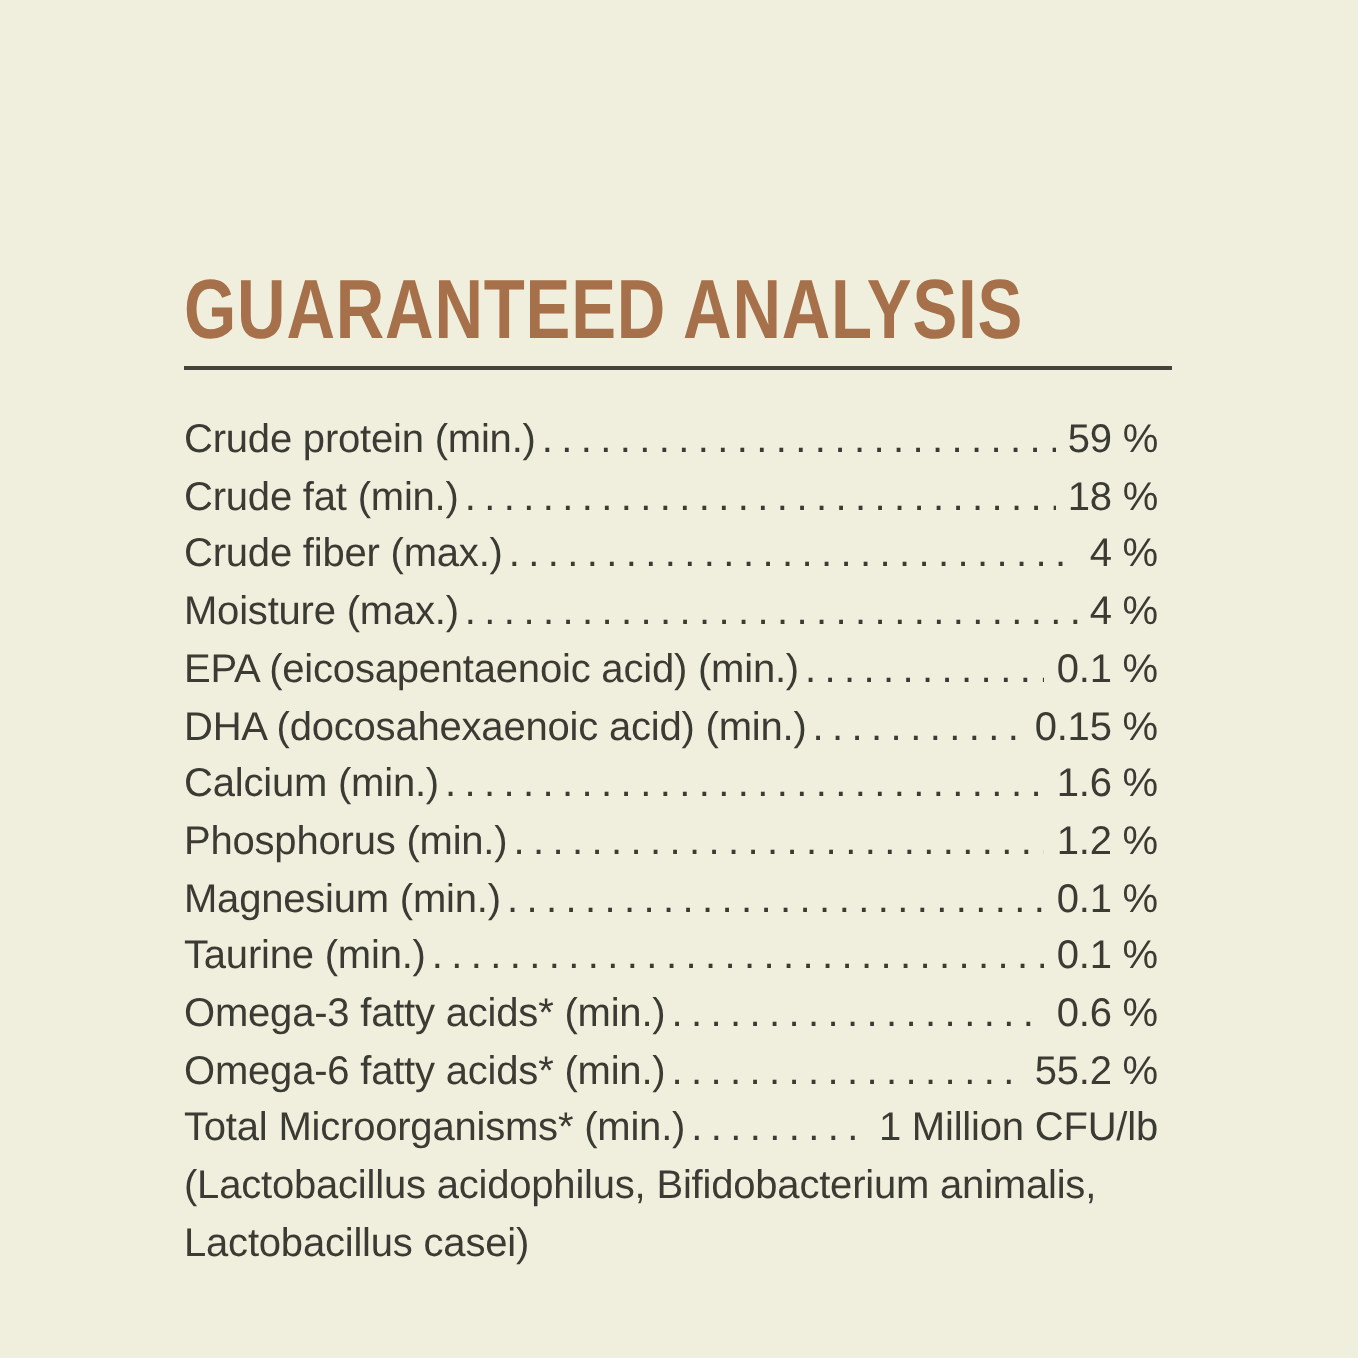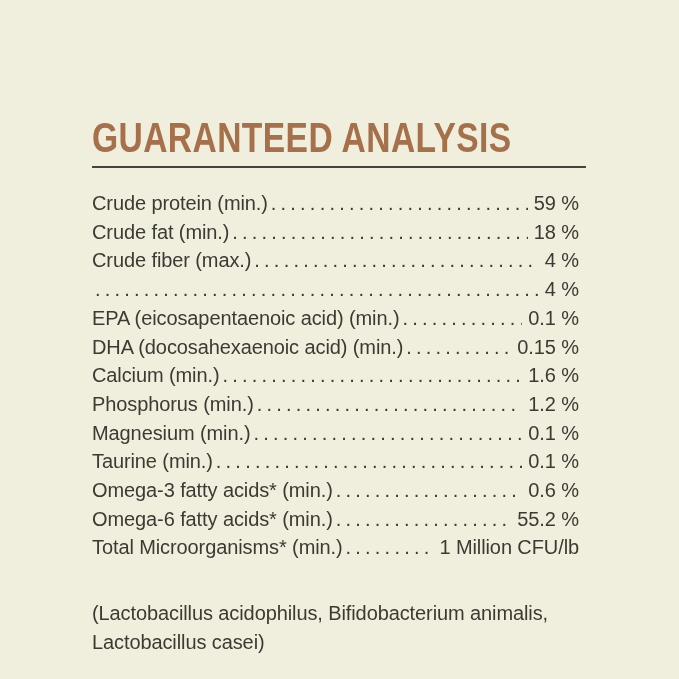--- a/index.html
+++ b/index.html
@@ -11,21 +11,21 @@
     width: 679px;
     height: 679px;
     background: var(--bg, #f0eedd);
     font-family: "Liberation Sans", sans-serif;
     color: var(--text, #3c3b33);
     overflow: hidden;
   }
   .content {
     position: absolute;
     left: 92px;
-    top: 116px;
+    top: 133px;
     width: 494px;
   }
   .title {
     margin: 0;
     font-size: 42px;
     font-weight: bold;
     line-height: 44px;
     letter-spacing: 0.5px;
     color: var(--accent, #a5704a);
     white-space: nowrap;
@@ -61,21 +61,20 @@
     content: "..................................................................................................................";
     letter-spacing: 4.2px;
   }
   .value {
     white-space: nowrap;
   }
   .note {
     font-size: 20px;
     letter-spacing: -0.1px;
     line-height: 28.7px;
-    margin-top: 37px;
   }
 </style>
 </head>
 <body>
 
 <div class="sheet" style="--bg: #f0eedd; --accent: #a5704a; --text: #3c3b33;">
   <div class="content">
     <h1 class="title">GUARANTEED ANALYSIS</h1>
     <div class="rule"></div>
     <div class="rows" id="rows">
@@ -91,20 +90,21 @@
     <span class="value">18 %</span>
   </div>
 
   <div class="row">
     <span class="label">Crude fiber (max.)</span>
     <span class="dots"></span>
     <span class="value">4 %</span>
   </div>
 
   <div class="row">
+    <span class="label">Moisture (max.)</span>
     <span class="dots"></span>
     <span class="value">4 %</span>
   </div>
 
   <div class="row">
     <span class="label">EPA (eicosapentaenoic acid) (min.)</span>
     <span class="dots"></span>
     <span class="value">0.1 %</span>
   </div>
 

